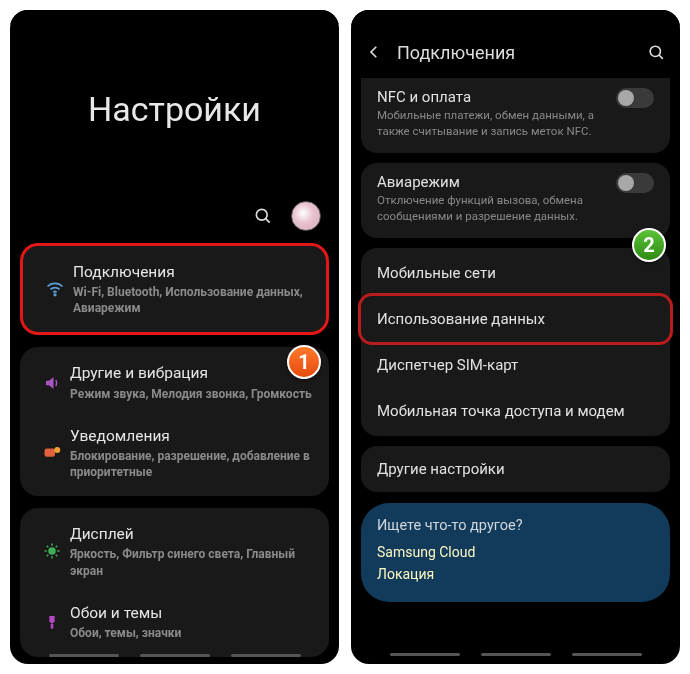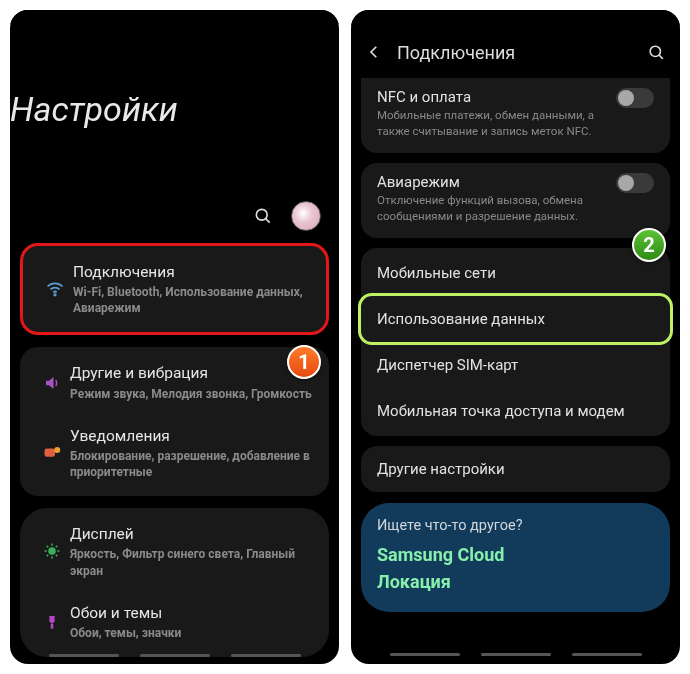--- a/index.html
+++ b/index.html
@@ -24,23 +24,22 @@
   }
   .statusbar {
     height: 16px;
     background: #000;
   }
   
   .s1-title-area {
     height: 202px;
     display: flex;
     align-items: center;
-    justify-content: flex-start;
+    justify-content: center;
     color: #eee;
-    font-style: italic;
   }
   .s1-title {
     font-size: 34px;
     font-weight: 400;
     color: #e8e8e8;
   }
   .s1-actions {
     height: 50px;
     display: flex;
     align-items: center;
@@ -96,21 +95,21 @@
     width: 34px; height: 34px;
     border-radius: 50%;
     display: flex; align-items: center; justify-content: center;
     font-size: 20px; font-weight: 700; color: #fff;
     z-index: 10;
     border: 2px solid #fff;
     box-shadow: 0 1px 3px rgba(0,0,0,0.5);
   }
   .badge1 { background: linear-gradient(#ff7a2b, #e64a0f); right: 8px; top: -2px; }
   .badge2 { background: linear-gradient(#5bc236, #2e8b14); right: 4px; top: -22px; }
-  .card.partial { margin-bottom: -10px; border-radius: 27px; }
+  .card.partial { margin-bottom: -10px; }
 
   
   .s2-header {
     height: 52px;
     display: flex;
     align-items: center;
     padding: 0 14px;
     gap: 14px;
     color: #ddd;
   }
@@ -133,33 +132,33 @@
   .item-sub { font-size: 11.5px; color: #888; line-height:1.35; margin-top:2px; }
   .toggle {
     width: 38px; height: 20px; border-radius: 10px;
     background: #3a3a3a; position: relative; flex-shrink:0;
   }
   .toggle::after {
     content:""; position:absolute; left:2px; top:2px;
     width:16px; height:16px; border-radius:50%; background:#a8a8a8;
   }
   .item.highlight {
-    border: 3px solid #bef264;
+    border: 3px solid #b91c1c;
     border-radius: 14px;
     margin: -3px;
     position: relative;
   }
   .info-card {
     background: #123a5a;
     border-radius: 28px;
     margin: 6px 10px 10px;
     padding: 14px 16px;
   }
   .info-title { color: #cfd7dd; font-size: 14.5px; margin-bottom: 10px; }
-  .info-link { color: #86efac; font-size: 18px; font-weight:700; margin-bottom: 6px; }
+  .info-link { color: #fef9c3; font-size: 14px; font-weight:400; margin-bottom: 6px; }
   .nav-bar {
     height: 20px;
     display:flex; justify-content:space-around; align-items:center;
     padding: 0 28px;
   }
   .nav-bar div { width: 70px; height:3px; background:#555; border-radius:2px; }
   .nav-bar div.mid { width: 70px; }
   .chev { display:flex; align-items:center; }
 </style>
 </head>

